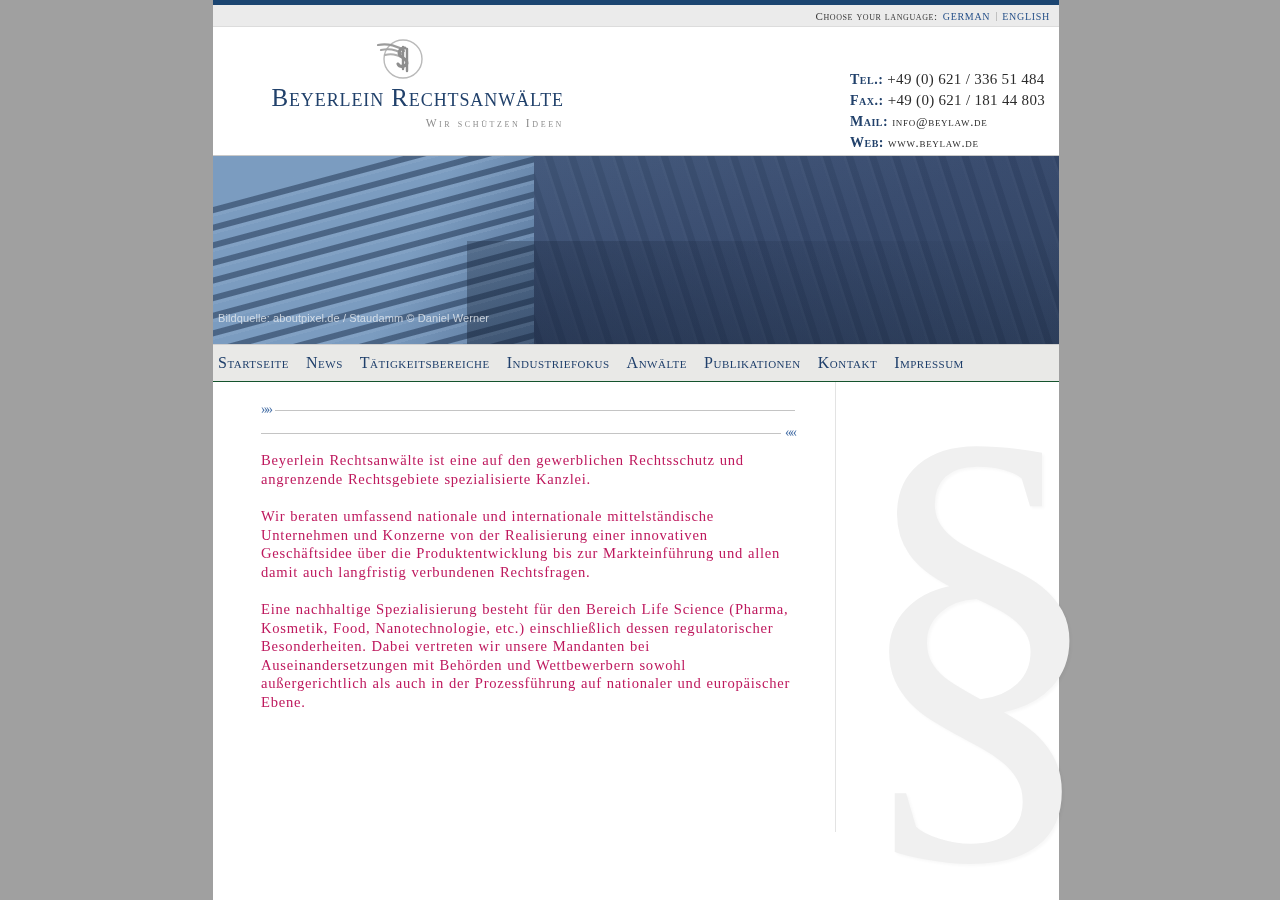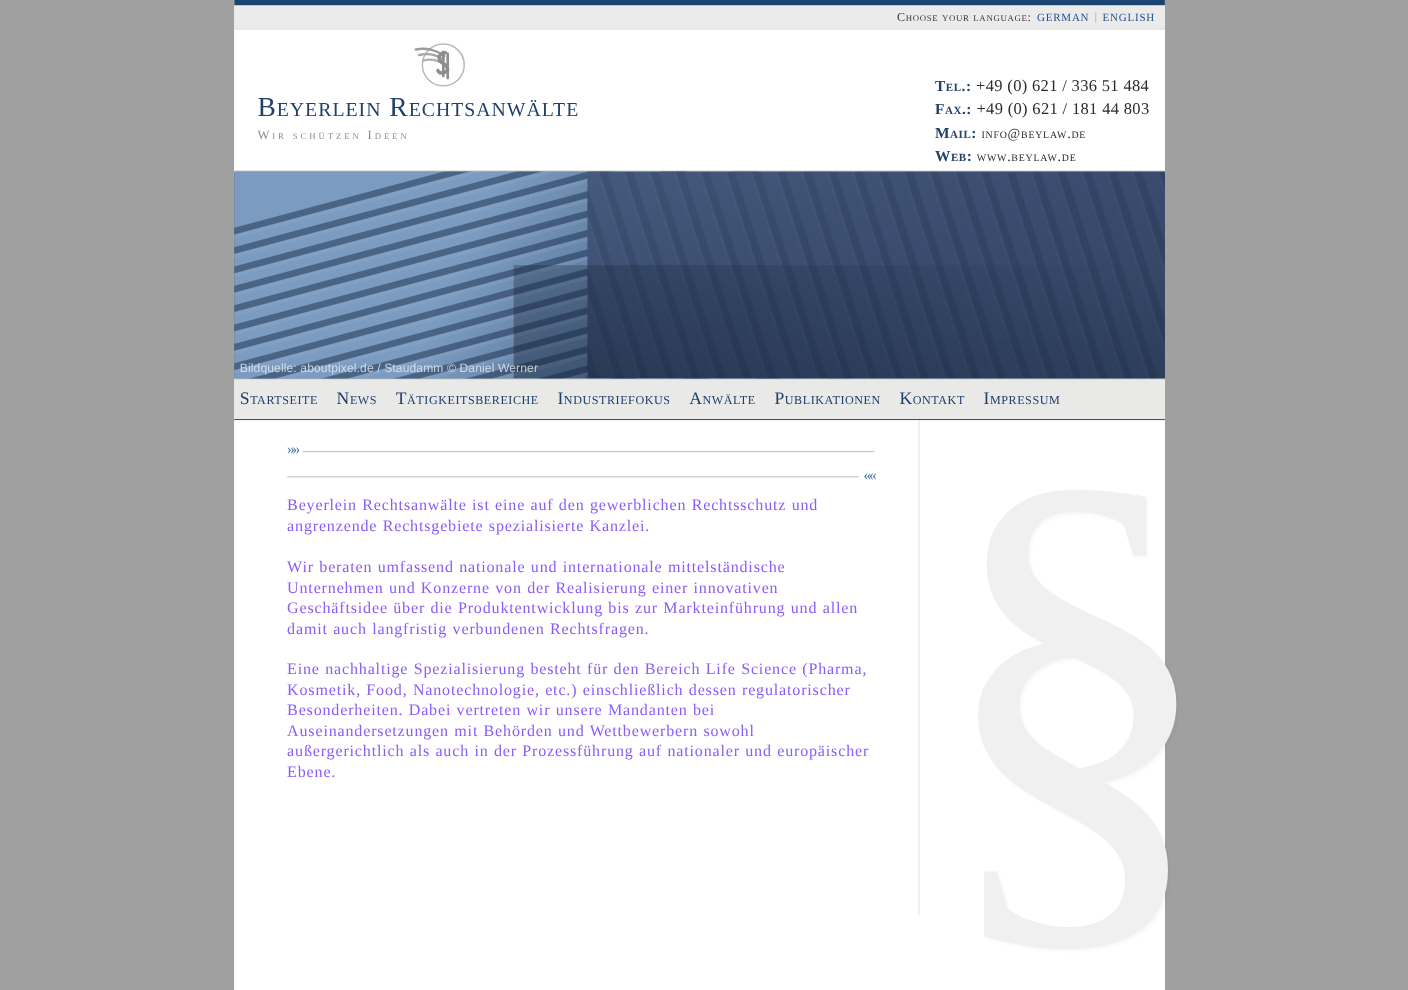--- a/index.html
+++ b/index.html
@@ -68,21 +68,21 @@
     height: 128px;
     background: #ffffff;
     border-bottom: 1px solid #c9c9c9;
   }
 
   .logo {
     position: absolute;
     left: 21px;
     top: 8px;
     width: 330px;
-    text-align: left;
+    text-align: right;
   }
   .logo-emblem {
     height: 46px;
     display: flex;
     justify-content: center;
     align-items: flex-end;
   }
   .logo-name {
     font-family: "Liberation Serif", serif;
     font-size: 25px;
@@ -206,21 +206,21 @@
     text-shadow: 1px 2px 4px rgba(0,0,0,0.75);
     line-height: 32px;
     letter-spacing: 1.2px;
   }
   .banner-title .l1 { font-size: 25px; display: block; }
   .banner-title .l2 { font-size: 27px; display: block; }
 
   .credit {
     position: absolute;
     left: 5px;
-    bottom: 3px;
+    bottom: 20px;
     font-family: "Liberation Sans", sans-serif;
     font-size: 11px;
     color: rgba(235,238,242,0.78);
     letter-spacing: 0.1px;
     white-space: nowrap;
   }
 
   
   .nav {
     height: 38px;
@@ -326,21 +326,21 @@
     font-size: 14px;
     letter-spacing: -2px;
     line-height: 1;
   }
 
   .para {
     font-family: "Liberation Serif", serif;
     font-size: 14.6px;
     line-height: 18.5px;
     letter-spacing: 0.75px;
-    color: #8b5cf6;
+    color: #be185d;
     margin: 0 0 19px 0;
     text-align: left;
     word-spacing: 0.5px;
   }
 </style>
 </head>
 <body>
 
 <div class="page">
 

